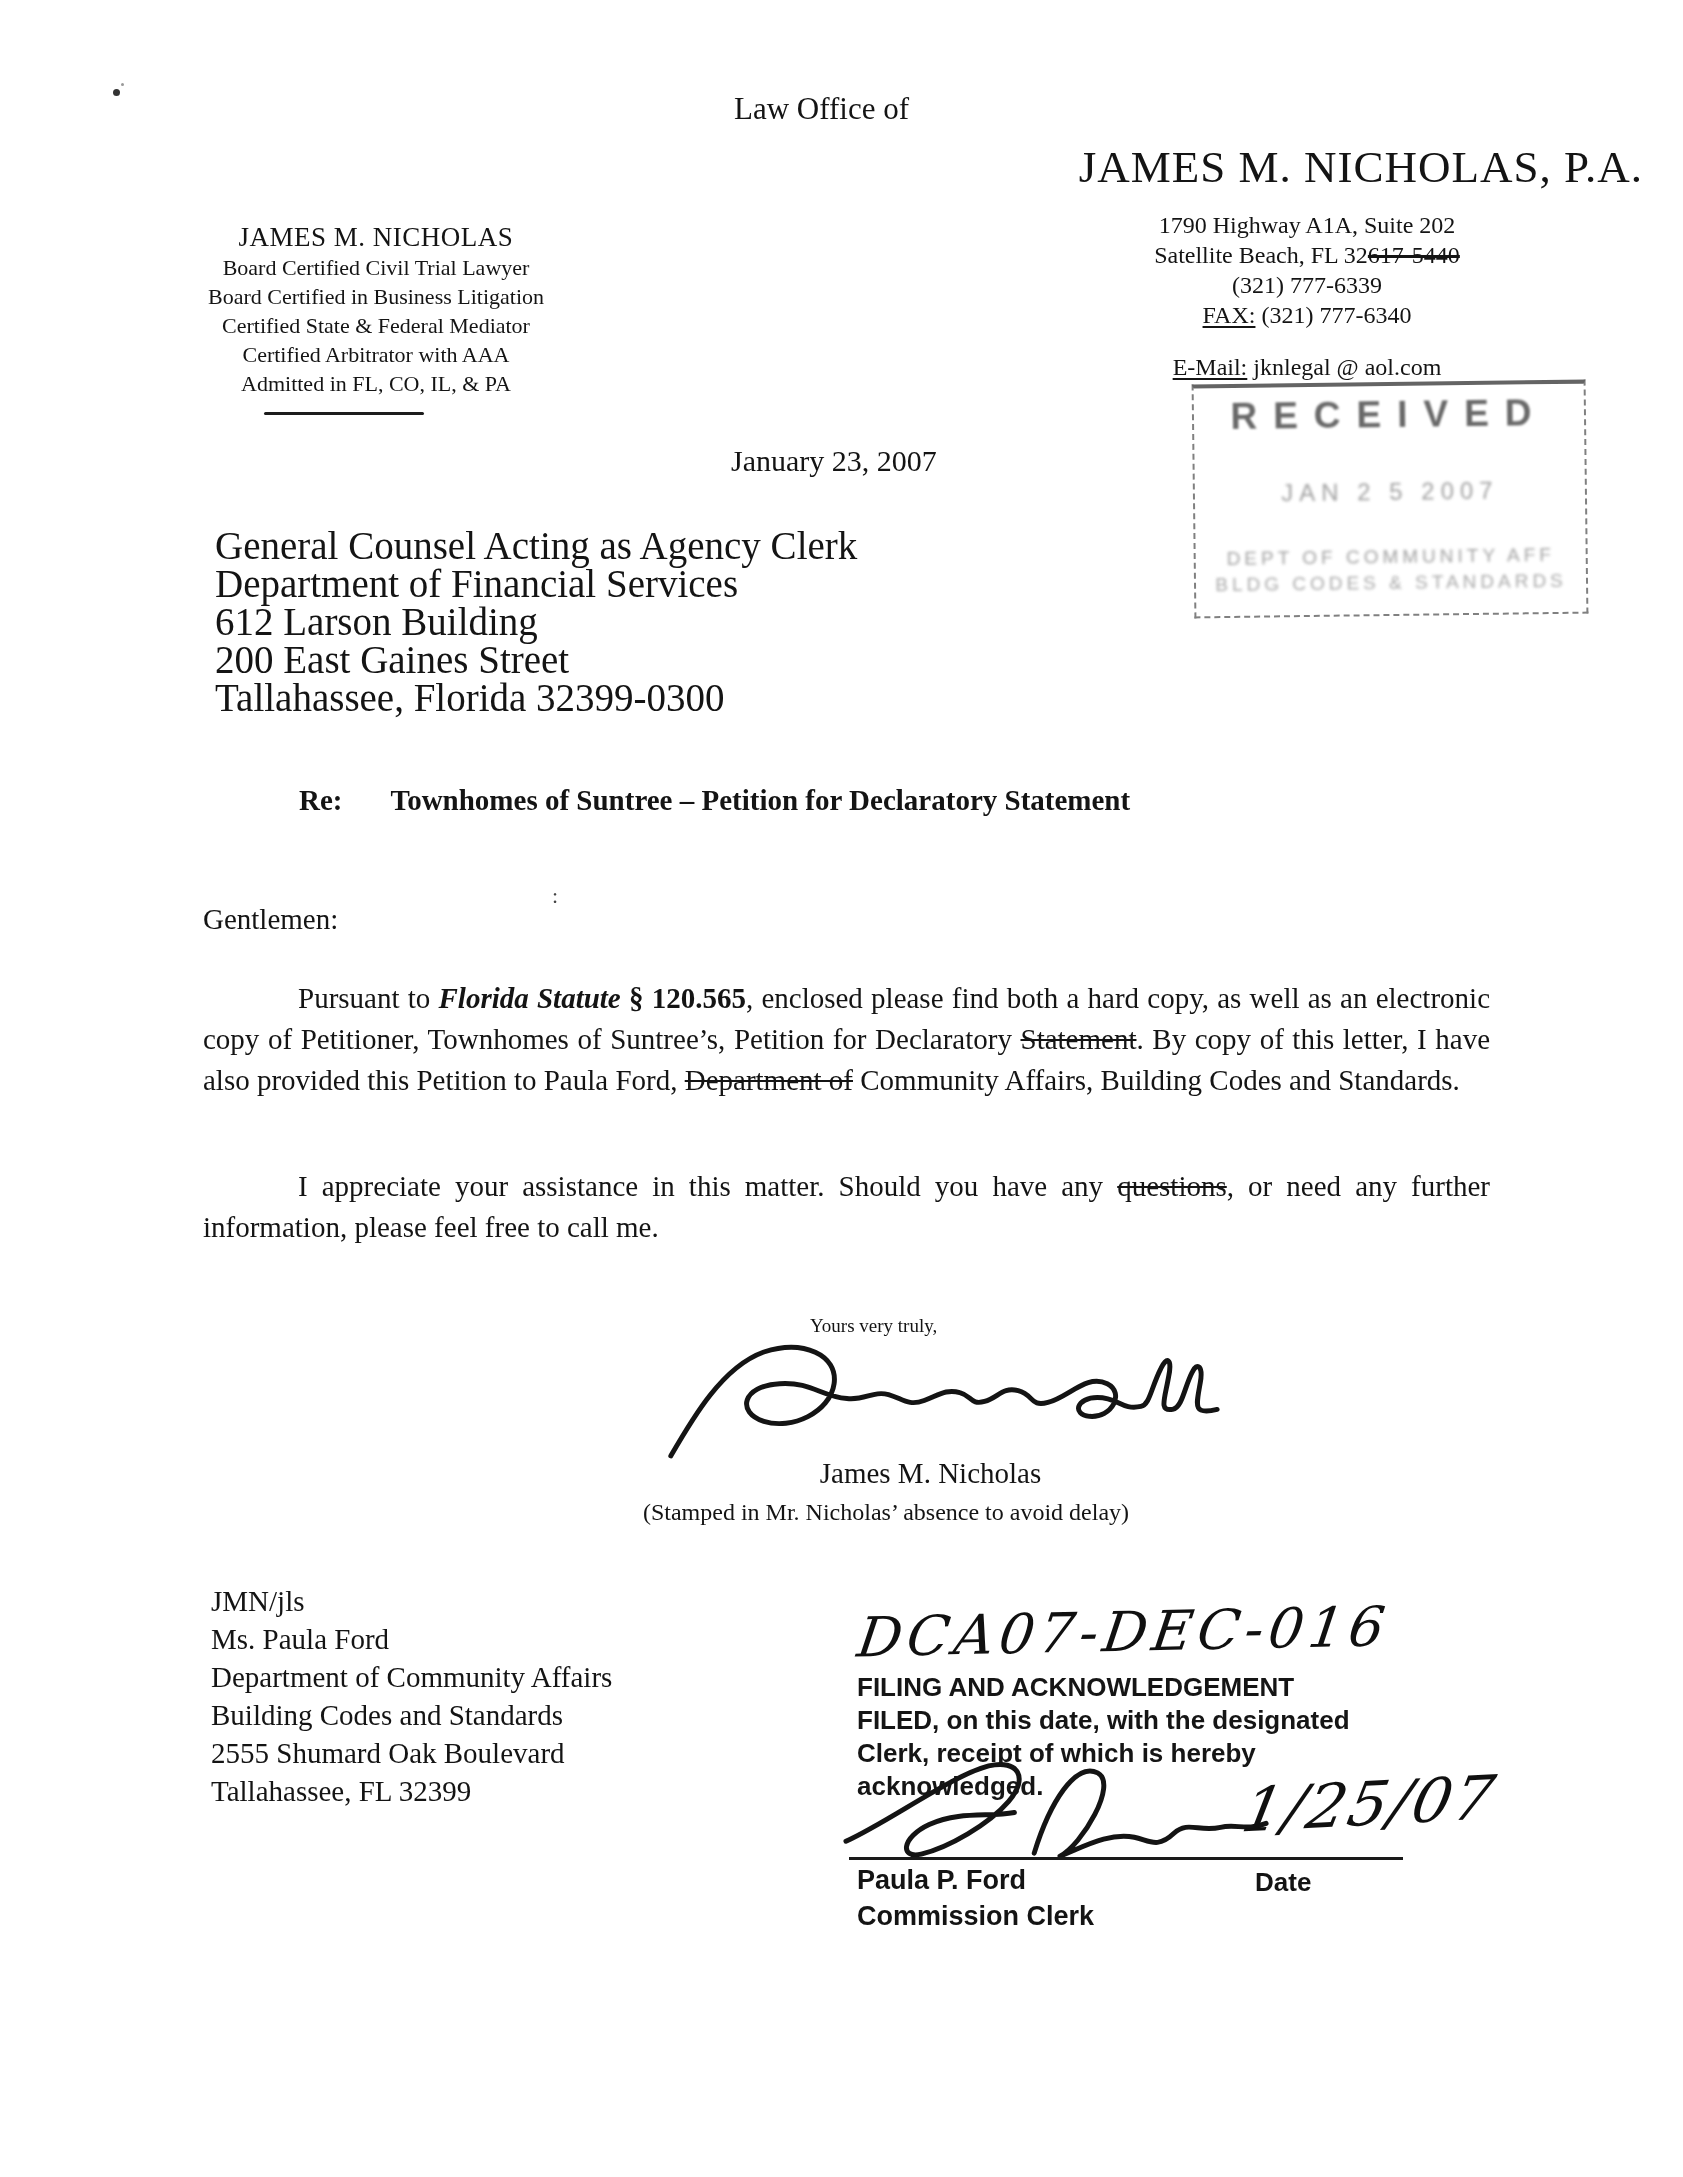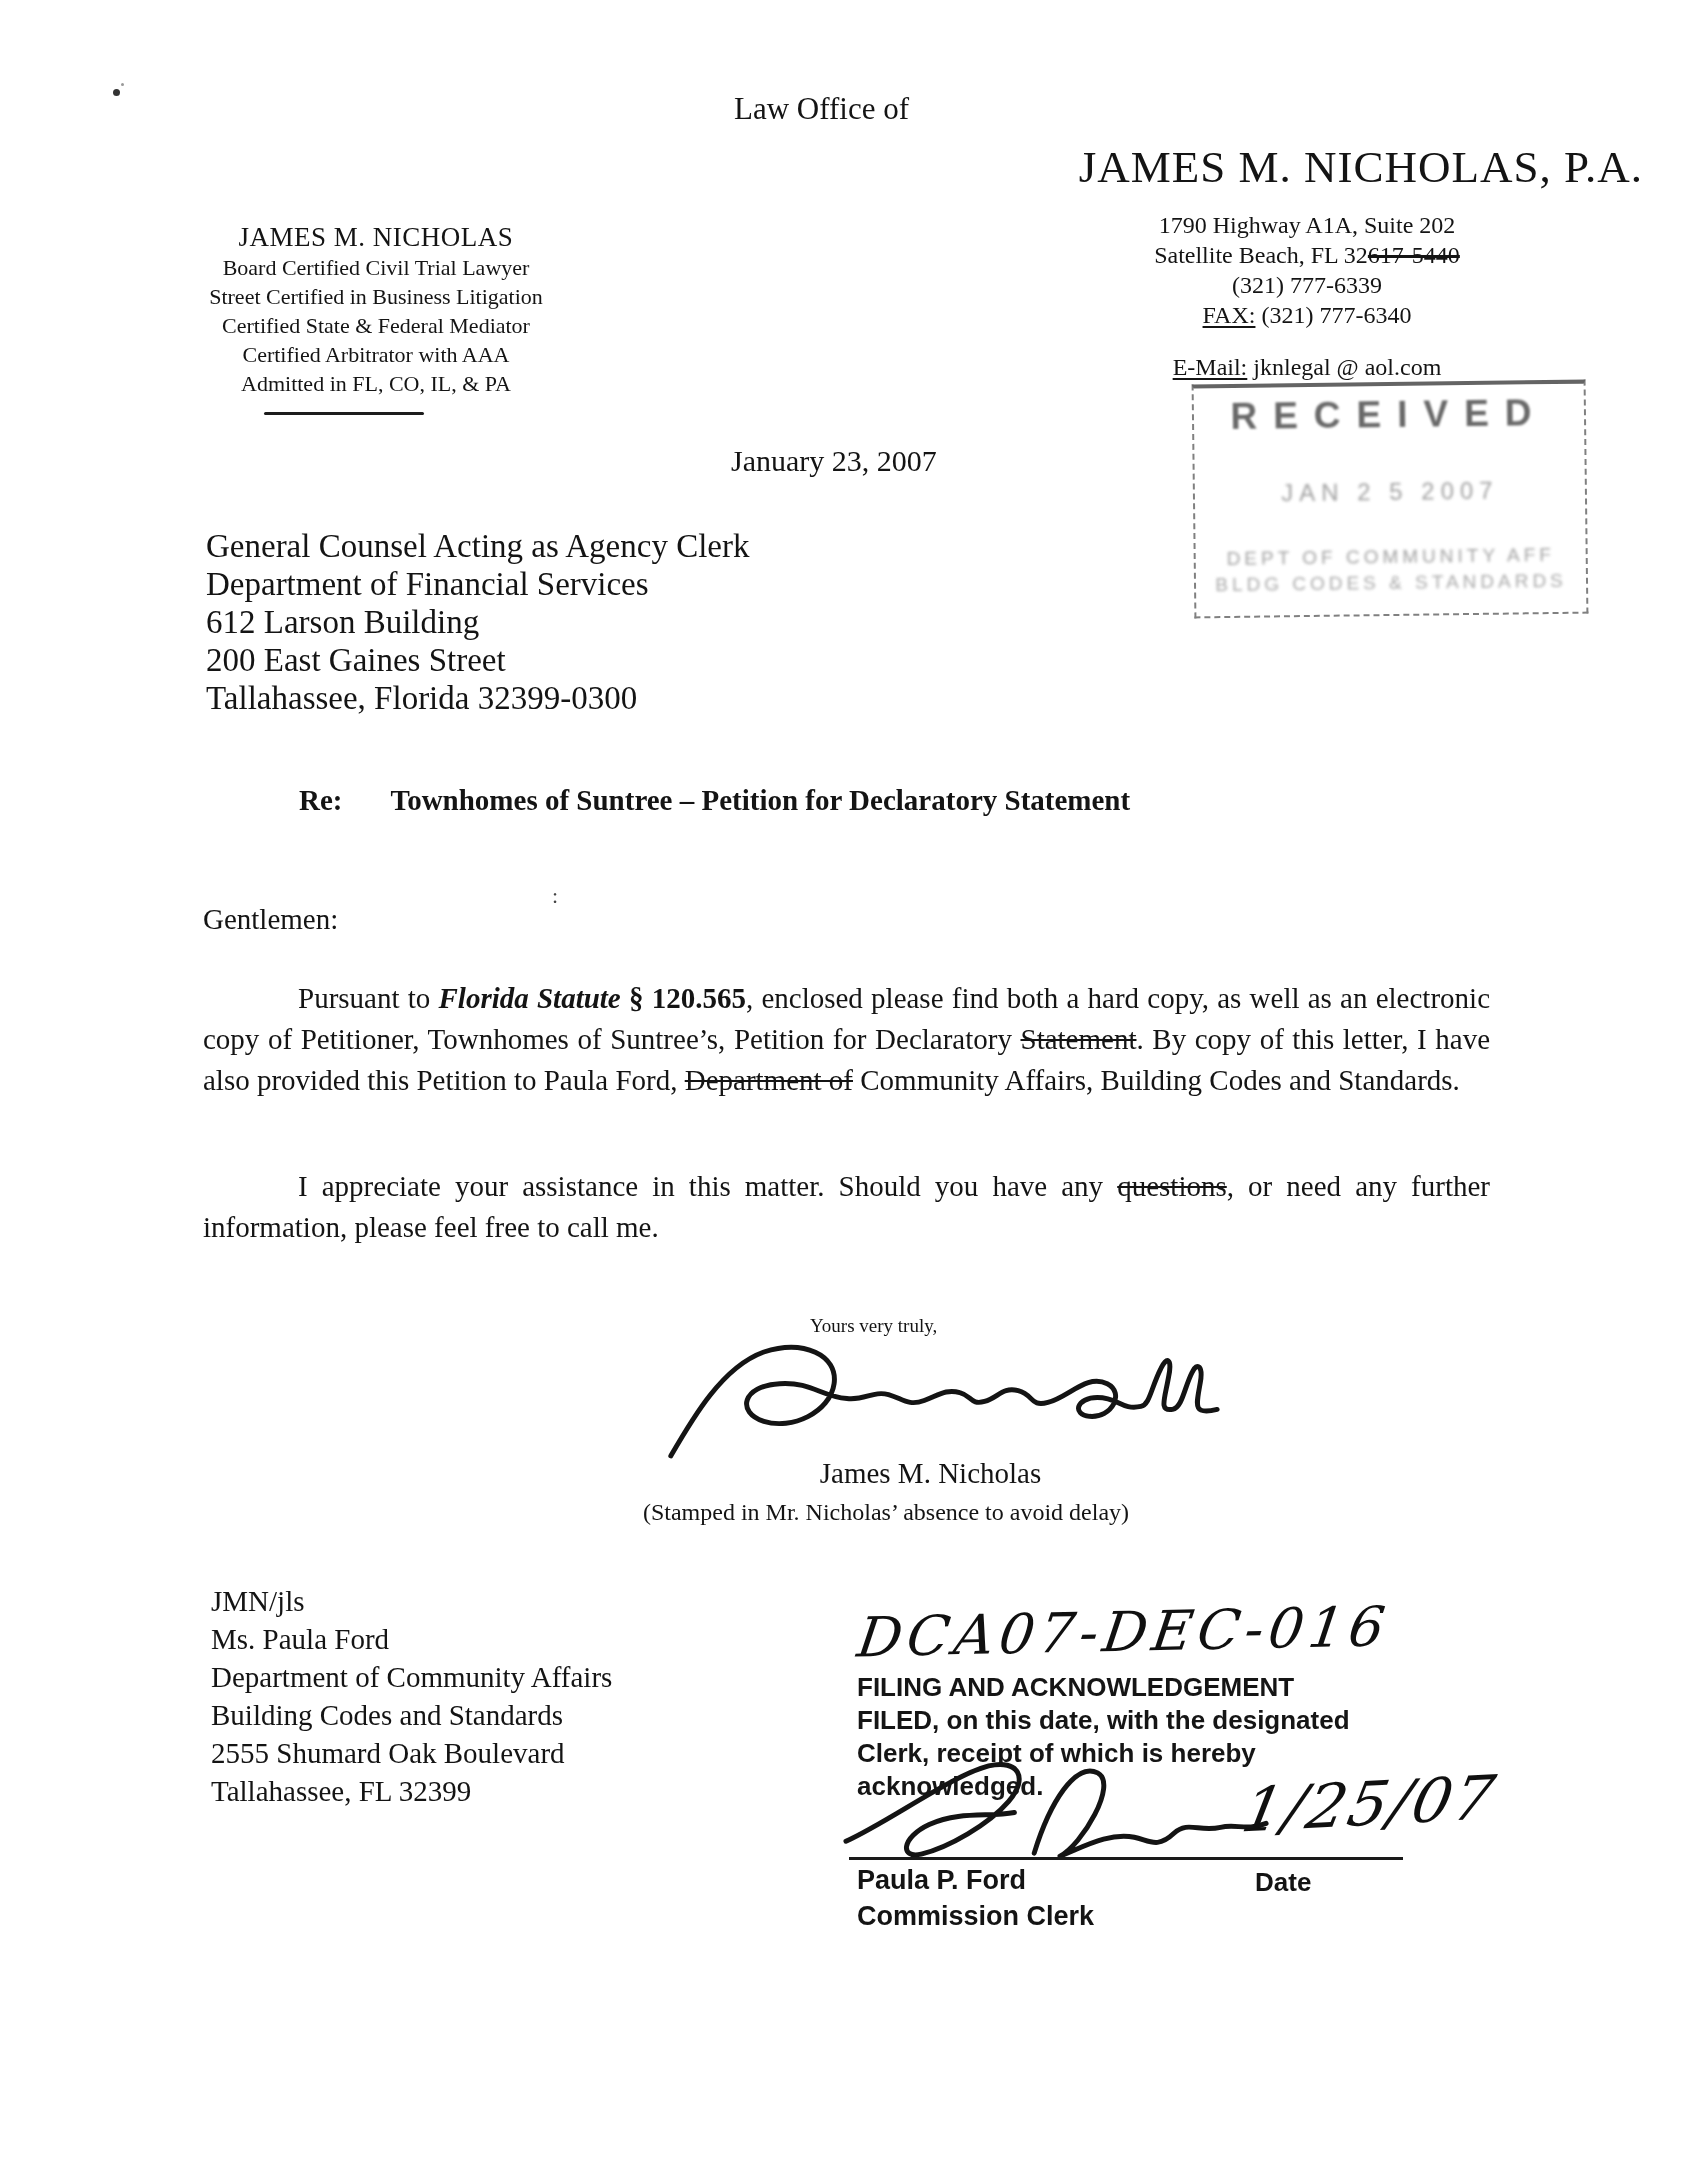--- a/index.html
+++ b/index.html
@@ -40,21 +40,21 @@
     font-family: "Liberation Sans", sans-serif;
     text-align: center;
   }
   .stamp-title { margin-top: 8px; font-size: 37px; font-weight: bold; letter-spacing: 16px; color: #4f4f4f; filter: blur(1.1px); }
   .stamp-date  { margin-top: 42px; font-size: 24px; letter-spacing: 6px; color: #8f8f8f; filter: blur(1.6px); }
   .stamp-dept1 { margin-top: 40px; font-size: 19px; letter-spacing: 4px; color: #909090; filter: blur(1.4px); }
   .stamp-dept2 { margin-top: 4px; font-size: 19px; letter-spacing: 4px; color: #9a9a9a; filter: blur(1.5px); }
 
   
   .date-line { left: 731px; top: 444px; font-size: 30px; text-align: right; }
-  .recipient { left: 206px; top: 527px; font-size: 33px; line-height: 38px; }
+  .recipient { left: 215px; top: 527px; font-size: 39px; line-height: 38px; }
   .re-line { left: 299px; top: 784px; font-size: 29px; font-weight: bold; }
   .re-subject { margin-left: 48px; }
   .salutation { left: 203px; top: 903px; font-size: 29px; }
   .body-para { left: 203px; width: 1287px; font-size: 29px; line-height: 41px; text-align: justify; text-indent: 95px; }
   .p1 { top: 978px; }
   .p2 { top: 1166px; }
   .b { font-weight: bold; }
   .bi { font-weight: bold; font-style: italic; }
 
   .closing { left: 810px; top: 1315px; font-size: 19px; }
@@ -99,21 +99,21 @@
   <div class="abs artifact-colon">:</div>
 
   <header>
     <div class="abs office-line">Law Office of</div>
     <div class="abs firm-name">JAMES M. NICHOLAS, P.A.</div>
   </header>
 
   <section class="abs attorney-block">
     <div class="attorney-name">JAMES M. NICHOLAS</div>
     <div class="cred">Board Certified Civil Trial Lawyer</div>
-    <div class="cred">Street Certified in Business Litigation</div>
+    <div class="cred">Board Certified in Business Litigation</div>
     <div class="cred">Certified State &amp; Federal Mediator</div>
     <div class="cred">Certified Arbitrator with AAA</div>
     <div class="cred">Admitted in FL, CO, IL, &amp; PA</div>
   </section>
   <div class="abs cred-rule"></div>
 
   <section class="abs contact-block">
     <div>1790 Highway A1A, Suite 202</div>
     <div><span>Satellite Beach, FL 32</span><span class="struck">617-5440</span></div>
     <div>(321) 777-6339</div>

